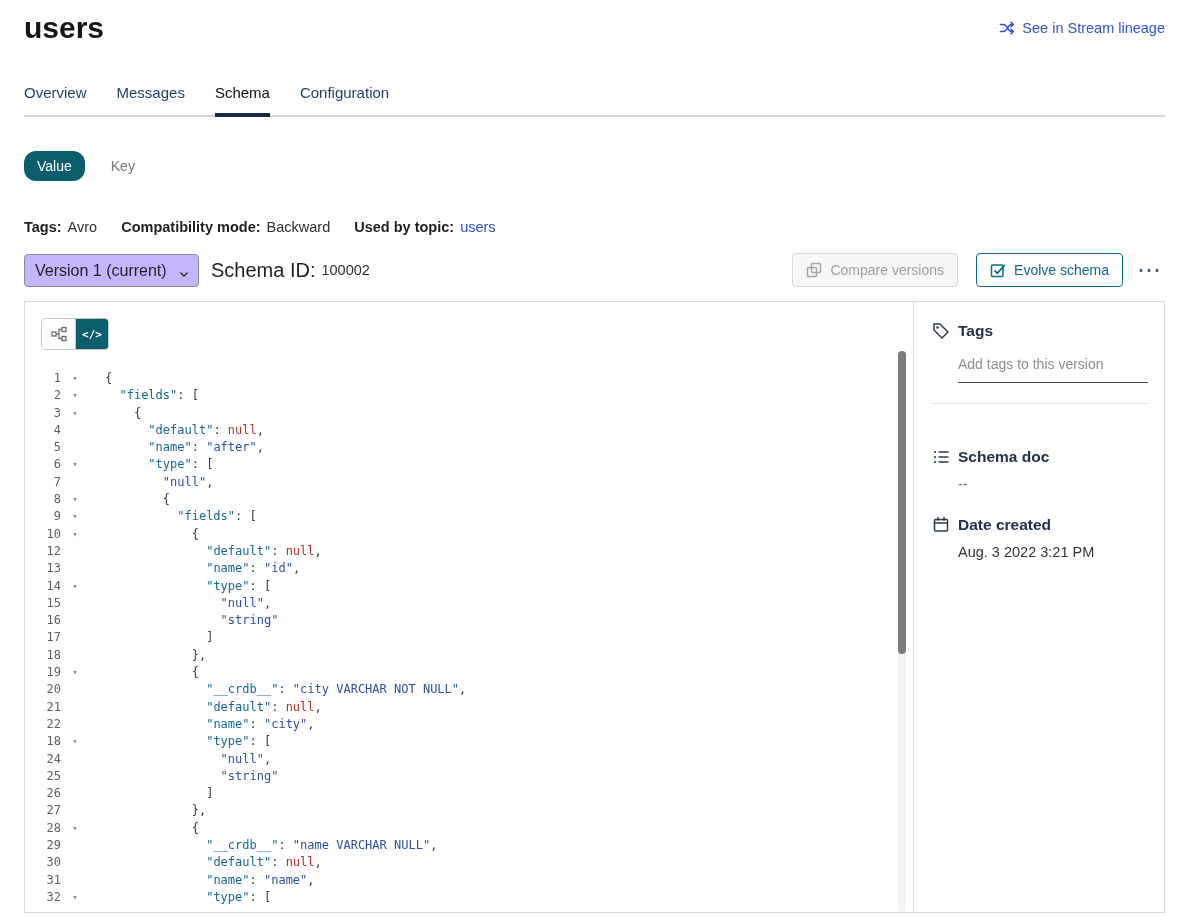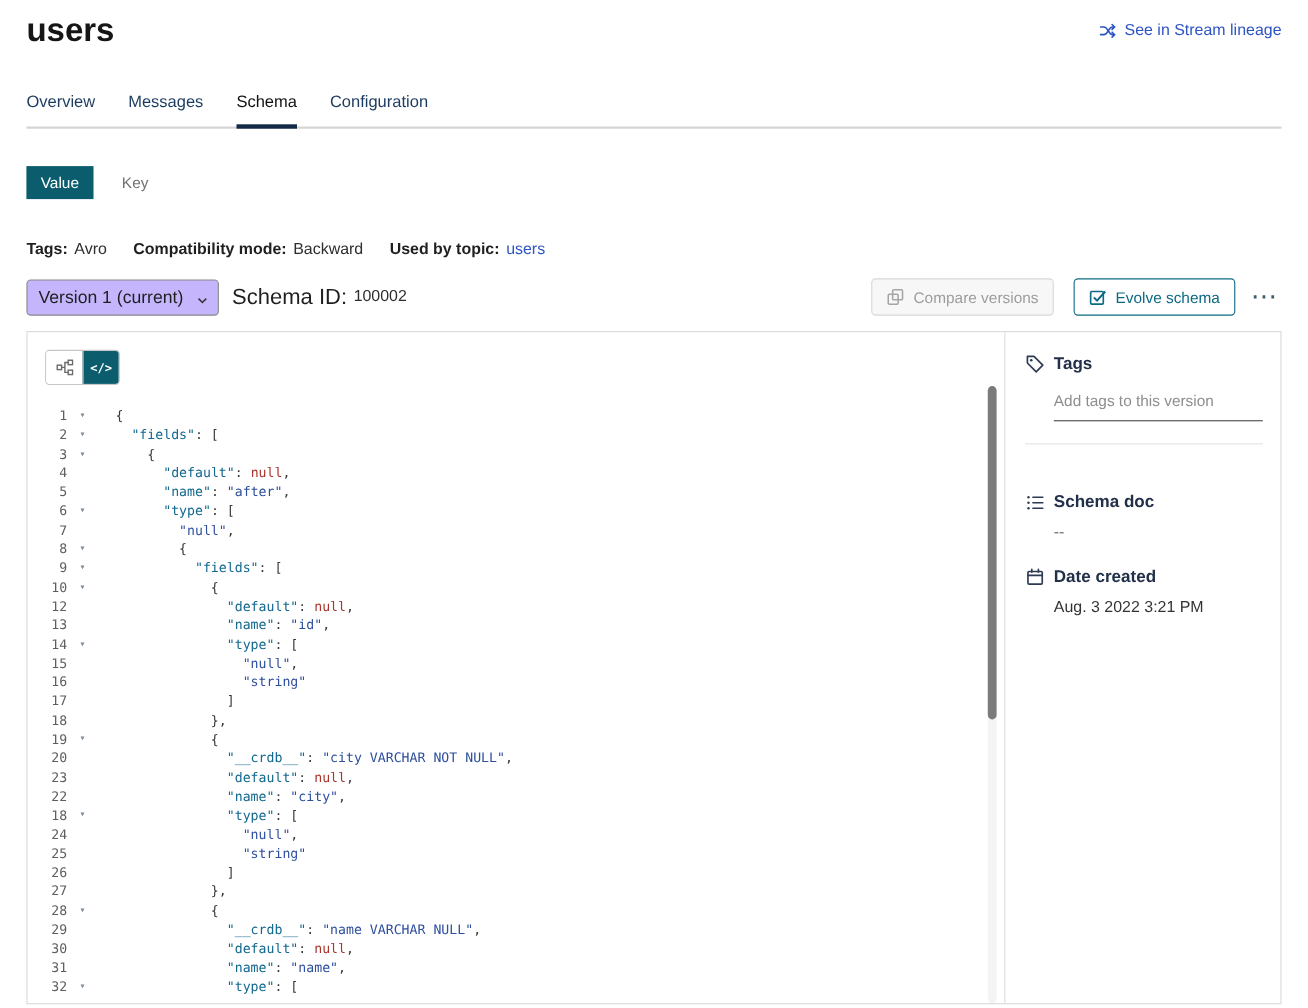--- a/index.html
+++ b/index.html
@@ -17,21 +17,21 @@
   .page-title { margin:0; font-size:30px; line-height:40px; font-weight:700; color:#161616; }
   .lineage-link { display:flex; align-items:center; gap:7px; color:#2d54c4; font-size:14.5px; text-decoration:none; cursor:pointer; }
 
   
   .tabs { display:flex; gap:30px; margin-top:36px; border-bottom:2px solid #d5d5d5; }
   .tab { background:none; border:none; padding:0 0 12px; margin-bottom:-2px; font-size:15px; color:#1b3b5f; cursor:pointer; border-bottom:4px solid transparent; }
   .tab.active { color:#101010; border-bottom-color:#132a47; font-weight:500; }
 
   
   .vk-row { margin-top:34px; display:flex; align-items:center; }
-  .value-btn { height:30px; padding:0 13px; background:#0b5d6e; color:#fff; border:none; border-radius:0; font-size:14px; cursor:pointer; }
+  .value-btn { height:30px; padding:0 13px; background:#0b5d6e; color:#fff; border:none; border-radius:12px; font-size:14px; cursor:pointer; }
   .key-btn { background:none; border:none; color:#737373; font-size:14px; margin-left:20px; cursor:pointer; }
 
   
   .meta-row { margin-top:38px; font-size:14.5px; display:flex; align-items:center; gap:24px; color:#2e2e2e; }
   .meta-group { display:flex; align-items:center; }
   .meta-label { font-weight:700; color:#1f1f1f; }
   .meta-value { margin-left:6px; }
   .link { color:#2d54c4; text-decoration:none; cursor:pointer; }
 
   
@@ -198,21 +198,21 @@
           <div class="code-line"><span class="ln">10</span><span class="caret">▾</span><span class="code">            <span class="tk-p">{</span></span></div>
           <div class="code-line"><span class="ln">12</span><span class="caret"></span><span class="code">              <span class="tk-k">"default"</span><span class="tk-p">: </span><span class="tk-n">null</span><span class="tk-p">,</span></span></div>
           <div class="code-line"><span class="ln">13</span><span class="caret"></span><span class="code">              <span class="tk-k">"name"</span><span class="tk-p">: </span><span class="tk-s">"id"</span><span class="tk-p">,</span></span></div>
           <div class="code-line"><span class="ln">14</span><span class="caret">▾</span><span class="code">              <span class="tk-k">"type"</span><span class="tk-p">: [</span></span></div>
           <div class="code-line"><span class="ln">15</span><span class="caret"></span><span class="code">                <span class="tk-s">"null"</span><span class="tk-p">,</span></span></div>
           <div class="code-line"><span class="ln">16</span><span class="caret"></span><span class="code">                <span class="tk-s">"string"</span></span></div>
           <div class="code-line"><span class="ln">17</span><span class="caret"></span><span class="code">              <span class="tk-p">]</span></span></div>
           <div class="code-line"><span class="ln">18</span><span class="caret"></span><span class="code">            <span class="tk-p">},</span></span></div>
           <div class="code-line"><span class="ln">19</span><span class="caret">▾</span><span class="code">            <span class="tk-p">{</span></span></div>
           <div class="code-line"><span class="ln">20</span><span class="caret"></span><span class="code">              <span class="tk-k">"__crdb__"</span><span class="tk-p">: </span><span class="tk-s">"city VARCHAR NOT NULL"</span><span class="tk-p">,</span></span></div>
-          <div class="code-line"><span class="ln">23</span><span class="caret"></span><span class="code">              <span class="tk-k">"default"</span><span class="tk-p">: </span><span class="tk-n">null</span><span class="tk-p">,</span></span></div>
+          <div class="code-line"><span class="ln">21</span><span class="caret"></span><span class="code">              <span class="tk-k">"default"</span><span class="tk-p">: </span><span class="tk-n">null</span><span class="tk-p">,</span></span></div>
           <div class="code-line"><span class="ln">22</span><span class="caret"></span><span class="code">              <span class="tk-k">"name"</span><span class="tk-p">: </span><span class="tk-s">"city"</span><span class="tk-p">,</span></span></div>
           <div class="code-line"><span class="ln">18</span><span class="caret">▾</span><span class="code">              <span class="tk-k">"type"</span><span class="tk-p">: [</span></span></div>
           <div class="code-line"><span class="ln">24</span><span class="caret"></span><span class="code">                <span class="tk-s">"null"</span><span class="tk-p">,</span></span></div>
           <div class="code-line"><span class="ln">25</span><span class="caret"></span><span class="code">                <span class="tk-s">"string"</span></span></div>
           <div class="code-line"><span class="ln">26</span><span class="caret"></span><span class="code">              <span class="tk-p">]</span></span></div>
           <div class="code-line"><span class="ln">27</span><span class="caret"></span><span class="code">            <span class="tk-p">},</span></span></div>
           <div class="code-line"><span class="ln">28</span><span class="caret">▾</span><span class="code">            <span class="tk-p">{</span></span></div>
           <div class="code-line"><span class="ln">29</span><span class="caret"></span><span class="code">              <span class="tk-k">"__crdb__"</span><span class="tk-p">: </span><span class="tk-s">"name VARCHAR NULL"</span><span class="tk-p">,</span></span></div>
           <div class="code-line"><span class="ln">30</span><span class="caret"></span><span class="code">              <span class="tk-k">"default"</span><span class="tk-p">: </span><span class="tk-n">null</span><span class="tk-p">,</span></span></div>
           <div class="code-line"><span class="ln">31</span><span class="caret"></span><span class="code">              <span class="tk-k">"name"</span><span class="tk-p">: </span><span class="tk-s">"name"</span><span class="tk-p">,</span></span></div>

